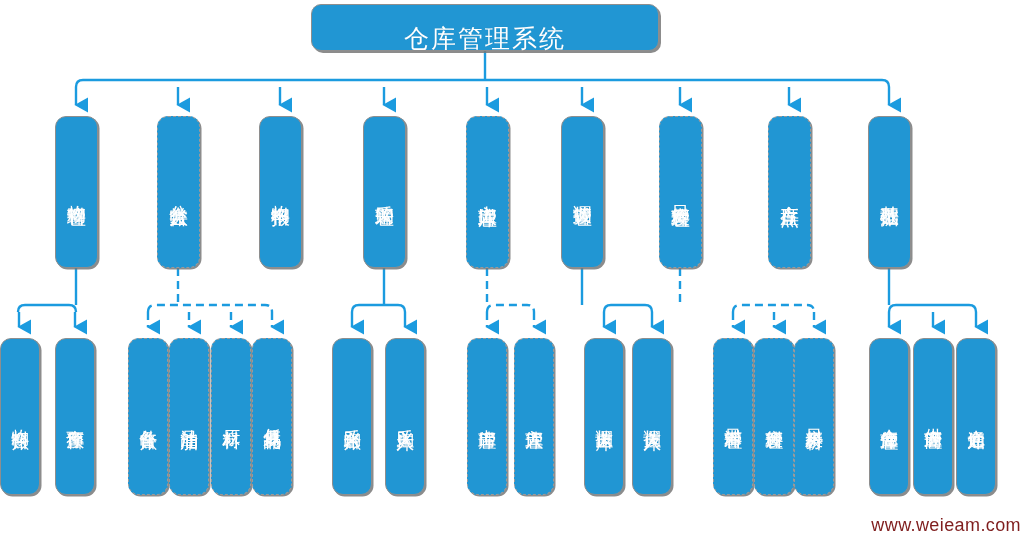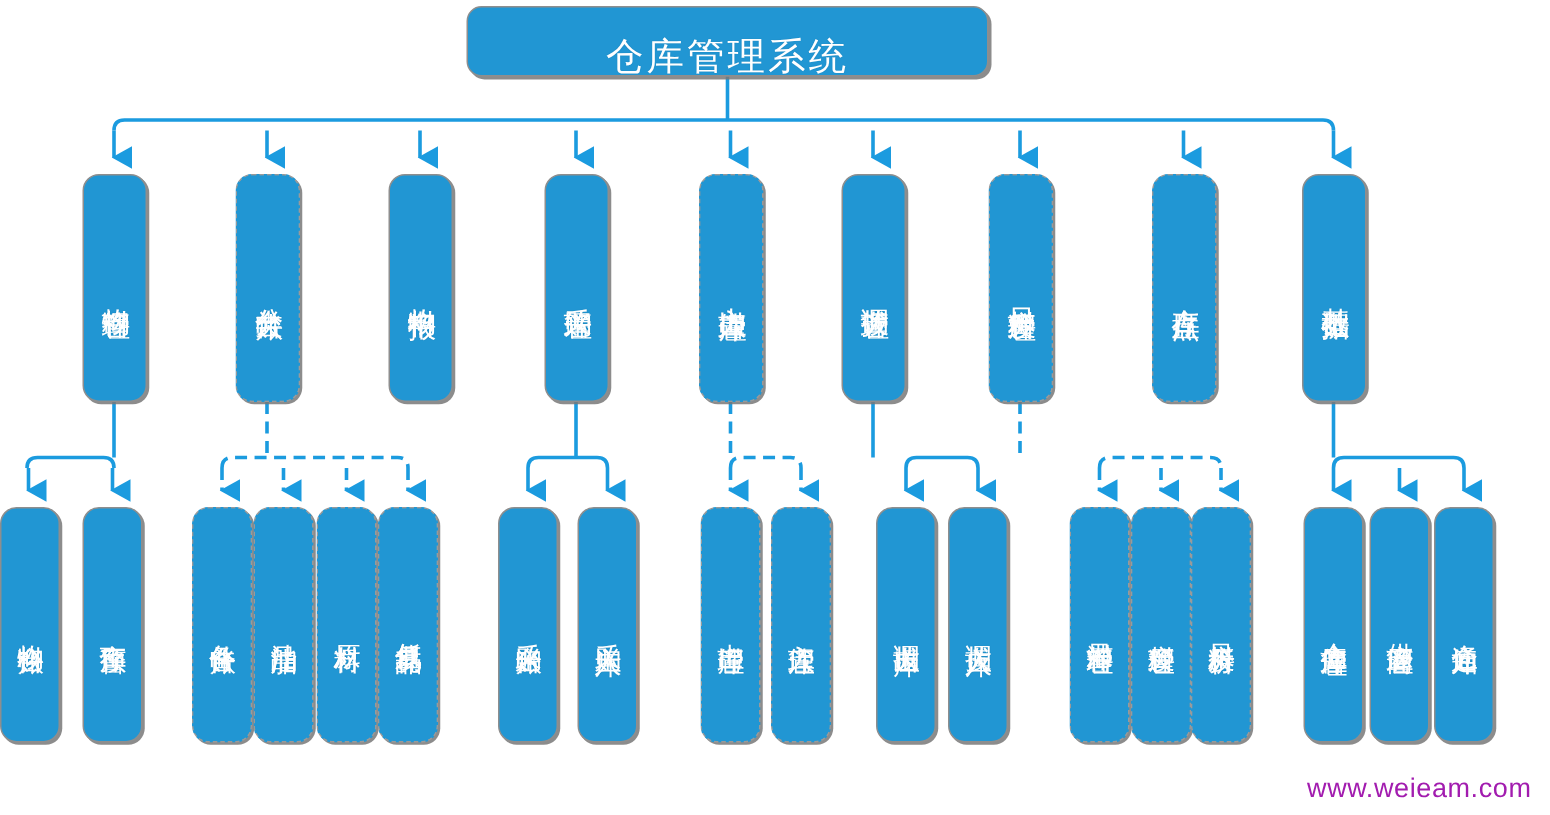--- a/index.html
+++ b/index.html
@@ -58,21 +58,21 @@
   .lvl2{top:116px;height:152px;width:43px;}
   .lvl2 .cap{font-size:19px;}
 
   
   .lvl3{top:338px;height:157px;width:40px;}
   .lvl3 .cap{font-size:18px;}
 
   
   #watermark{
     position:absolute;right:12px;bottom:7px;
-    color:#a21caf;font-size:18px;letter-spacing:.4px;
+    color:#7f1d1d;font-size:18px;letter-spacing:.4px;
     z-index:3;
     font-family:"Liberation Sans","DejaVu Sans",sans-serif;
   }
 </style>
 </head>
 <body>
 
 <div id="stage">
 
   <svg id="wires" viewBox="0 0 1033 543" width="1033" height="543" xmlns="http://www.w3.org/2000/svg">

